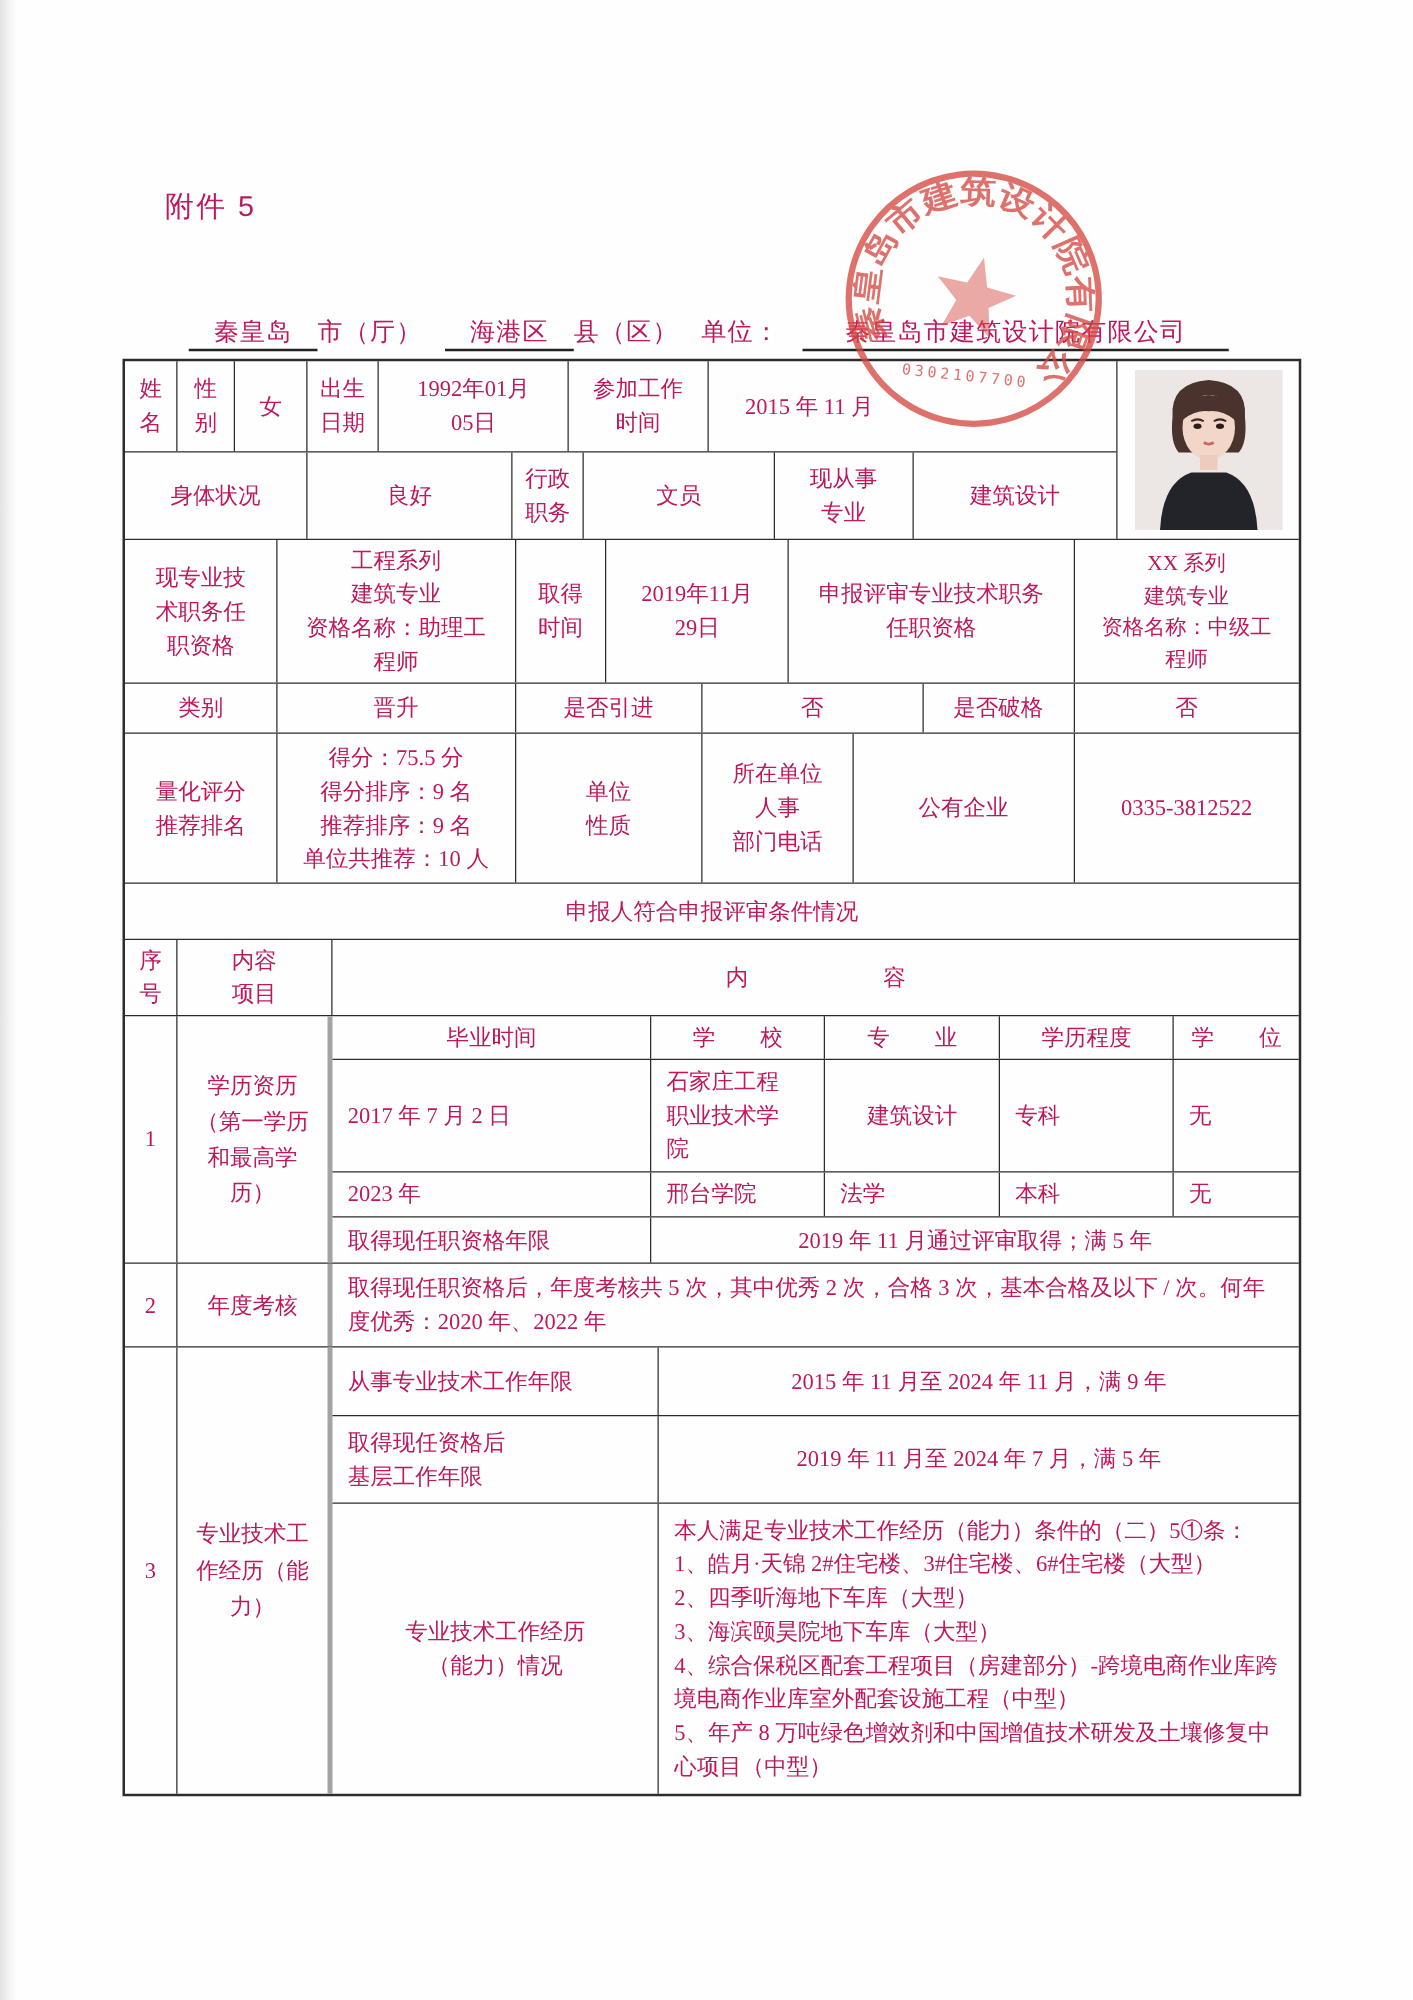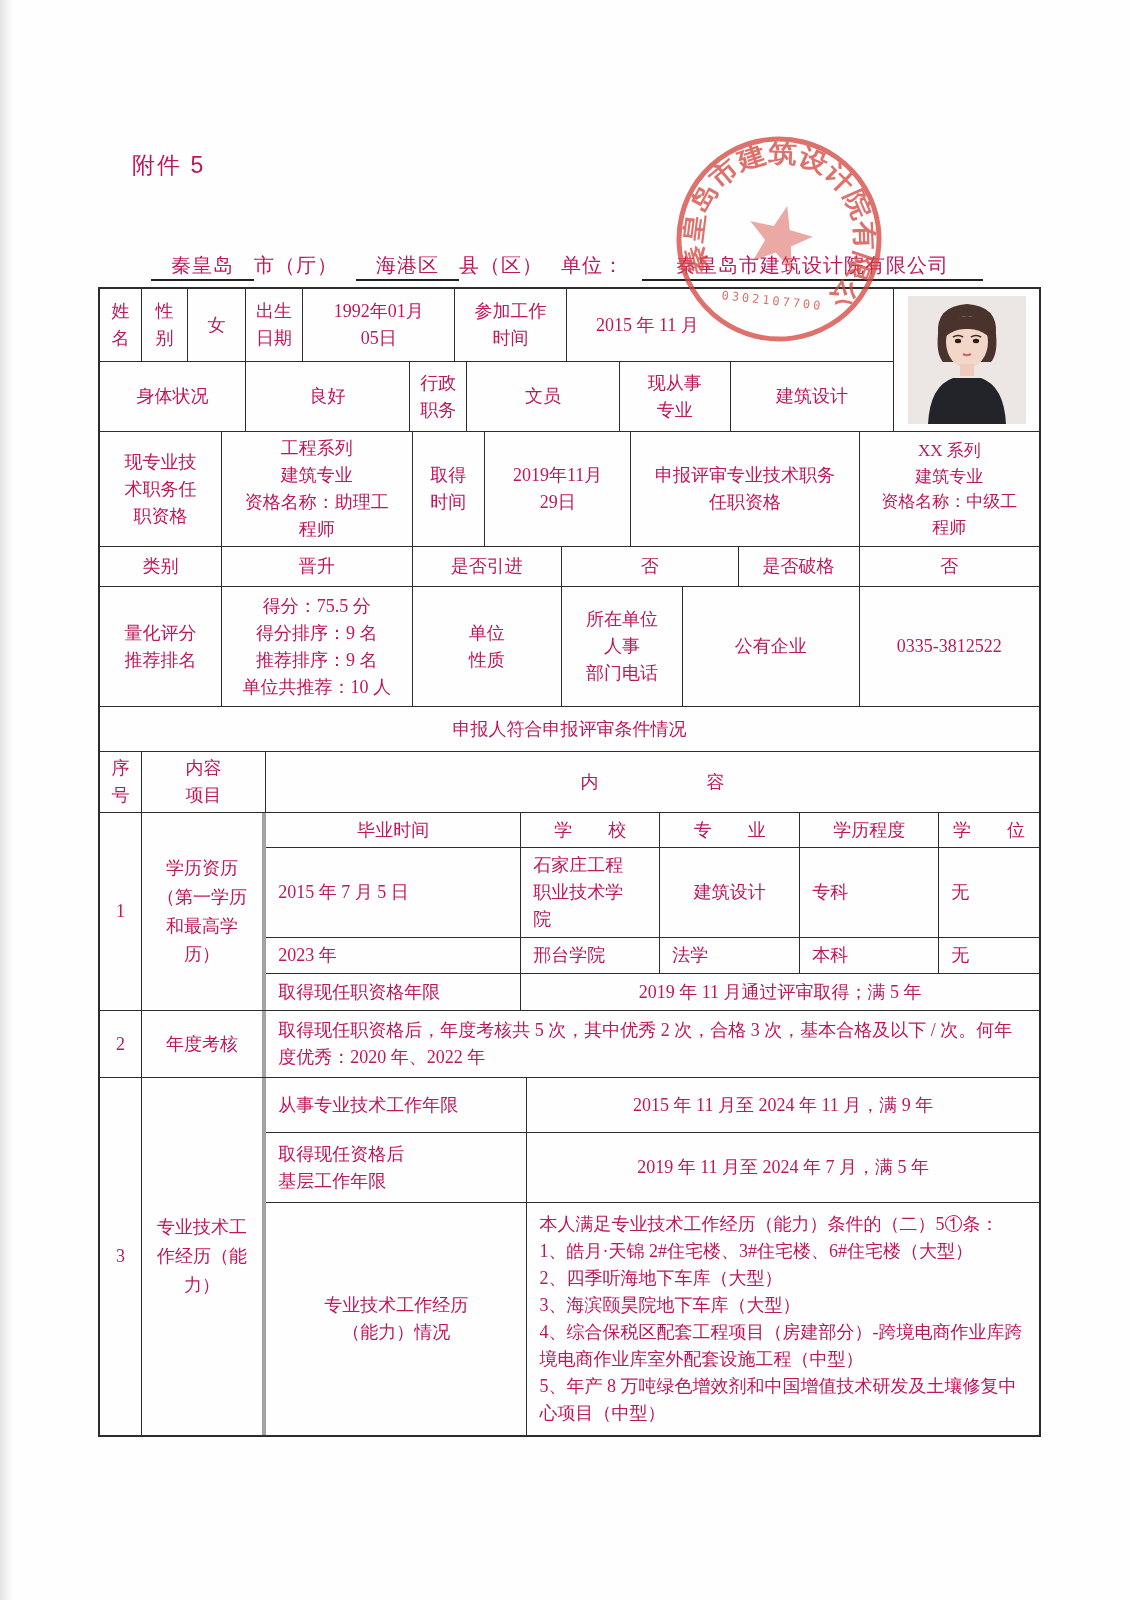--- a/index.html
+++ b/index.html
@@ -188,21 +188,21 @@
 历）</div>
       <div class="sec-content">
         <div class="row" style="min-height:35px">
           <div class="cell" style="width:33.0%">毕业时间</div>
           <div class="cell" style="width:18.0%">学　　校</div>
           <div class="cell" style="width:18.1%">专　　业</div>
           <div class="cell" style="width:18.0%">学历程度</div>
           <div class="cell lastc" style="width:12.9%">学　　位</div>
         </div>
         <div class="row" style="min-height:90px">
-          <div class="cell left" style="width:33.0%">2015 年 7 月 5 日</div>
+          <div class="cell left" style="width:33.0%">2017 年 7 月 2 日</div>
           <div class="cell left" style="width:18.0%">石家庄工程
 职业技术学
 院</div>
           <div class="cell" style="width:18.1%">建筑设计</div>
           <div class="cell left" style="width:18.0%">专科</div>
           <div class="cell lastc left" style="width:12.9%">无</div>
         </div>
         <div class="row" style="min-height:36px">
           <div class="cell left" style="width:33.0%">2023 年</div>
           <div class="cell left" style="width:18.0%">邢台学院</div>

